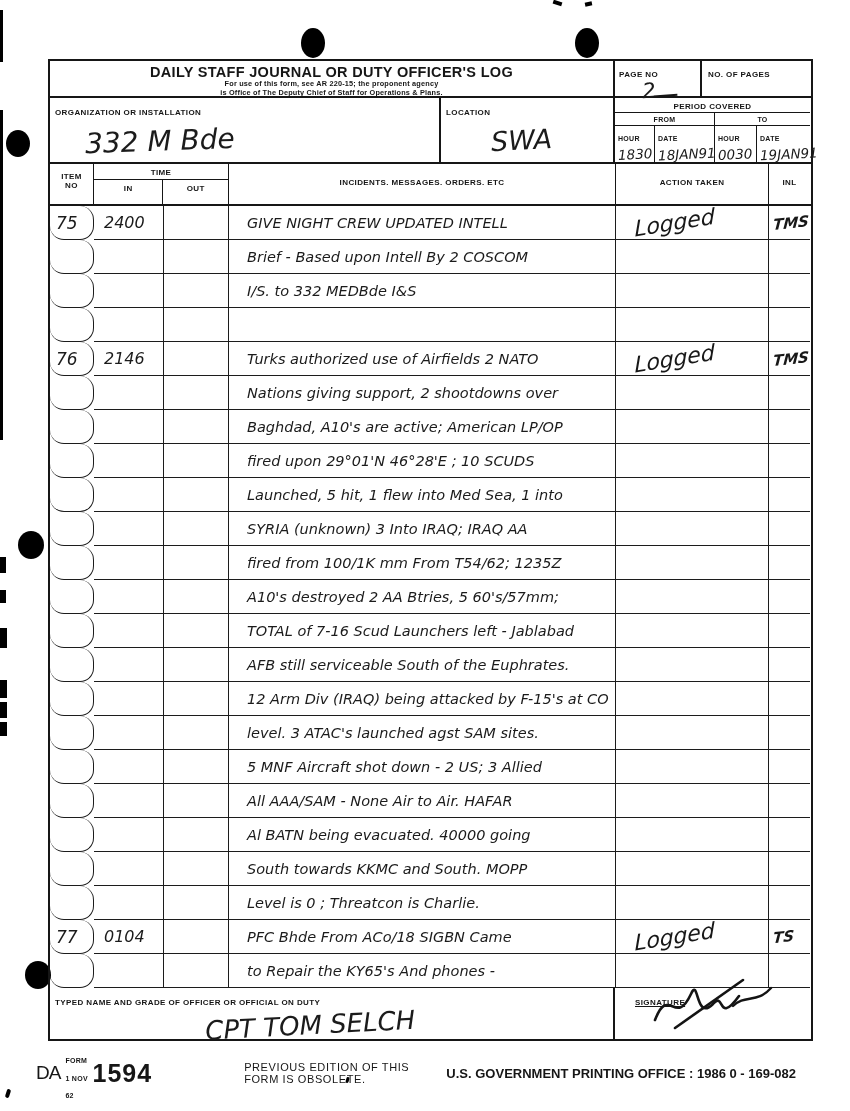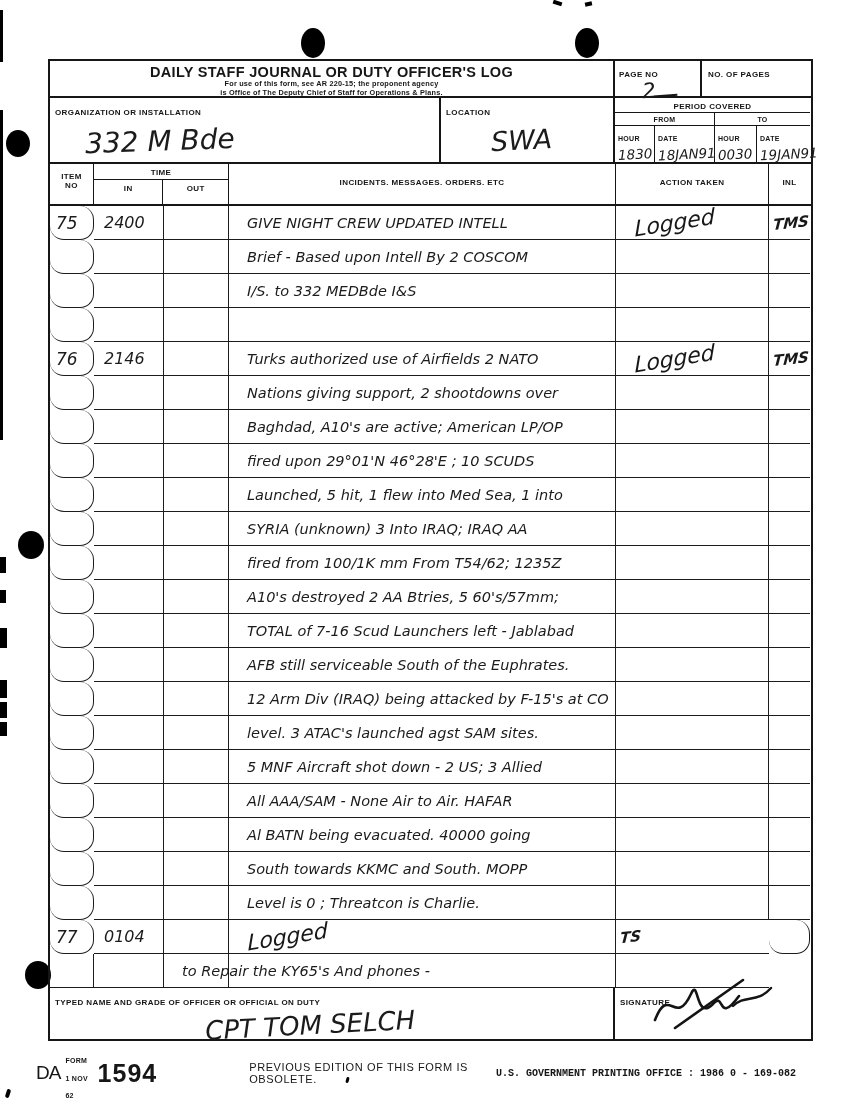--- a/index.html
+++ b/index.html
@@ -69,29 +69,29 @@
   .jb-cell.c6{border-right:none;}
   .jb-item{font-size:17px;padding-left:6px;border-radius:14px;}
   .jb-time{font-size:16px;padding-left:10px;}
   .jb-text{font-size:14.5px;padding-left:18px;}
   .jb-act span{font-size:22px;transform:rotate(-9deg) skewX(-8deg);display:inline-block;margin-left:18px;}
   .jb-inl span{font-size:15px;font-weight:bold;transform:rotate(-6deg) skewX(-10deg);display:inline-block;margin-left:4px;}
   
   .band-sign{display:flex;height:51px;}
   .typed-cell{width:565px;border-right:2px solid var(--ink);padding:3px 0 0 5px;position:relative;}
   .typed-val{display:block;font-size:26px;margin:-4px 0 0 150px;transform:rotate(-3deg);}
-  .sig-cell{width:195px;padding:3px 0 0 5px;position:relative;}
+  .sig-cell{width:195px;padding:3px 0 0 20px;position:relative;text-decoration:underline;}
   .sig-svg{position:absolute;left:30px;top:-14px;}
   
   .footer{position:absolute;left:36px;top:1045px;width:760px;display:flex;align-items:center;}
   .da{font-size:19px;font-weight:normal;letter-spacing:-1px;text-align:center;}
   .form-stack{margin-left:5px;text-align:left;line-height:1.1;padding-top:4px;}
   .form-num{font-size:25px;font-weight:bold;margin-left:4px;letter-spacing:1px;}
   .obsolete{font-size:11px;font-weight:normal;letter-spacing:.6px;margin-left:92px;}
-  .gpo{font-family:Liberation Mono, monospace;font-size:10px;font-weight:bold;margin-left:auto;white-space:nowrap;}
+  .gpo{font-family:Liberation Sans, sans-serif;font-size:13px;font-weight:bold;margin-left:auto;white-space:nowrap;}
 </style>
 </head>
 <body>
 
 <div class="page">
 
   <div class="punch" style="left:301px;top:28px;width:24px;height:30px;"></div>
   <div class="punch" style="left:575px;top:28px;width:24px;height:30px;"></div>
   <div class="punch" style="left:6px;top:130px;width:24px;height:27px;"></div>
   <div class="punch" style="left:18px;top:531px;width:26px;height:28px;"></div>
@@ -310,20 +310,21 @@
         <div class="jb-cell jb-inl c6"></div>
         <div class="jb-cell jb-item hw c1"></div>
         <div class="jb-cell jb-time hw c2"></div>
         <div class="jb-cell jb-time hw c3"></div>
         <div class="jb-cell jb-text hw c4">Level is 0 ; Threatcon is Charlie.</div>
         <div class="jb-cell jb-act c5"></div>
         <div class="jb-cell jb-inl c6"></div>
         <div class="jb-cell jb-item hw c1">77</div>
         <div class="jb-cell jb-time hw c2">0104</div>
         <div class="jb-cell jb-time hw c3"></div>
+        <div class="jb-cell jb-text hw c4">PFC Bhde From ACo/18 SIGBN Came</div>
         <div class="jb-cell jb-act c5">
           <span class="script">Logged</span>
         </div>
         <div class="jb-cell jb-inl c6">
           <span class="script">TS</span>
         </div>
         <div class="jb-cell jb-item hw c1"></div>
         <div class="jb-cell jb-time hw c2"></div>
         <div class="jb-cell jb-time hw c3"></div>
         <div class="jb-cell jb-text hw c4">to Repair the KY65's And phones -</div>

